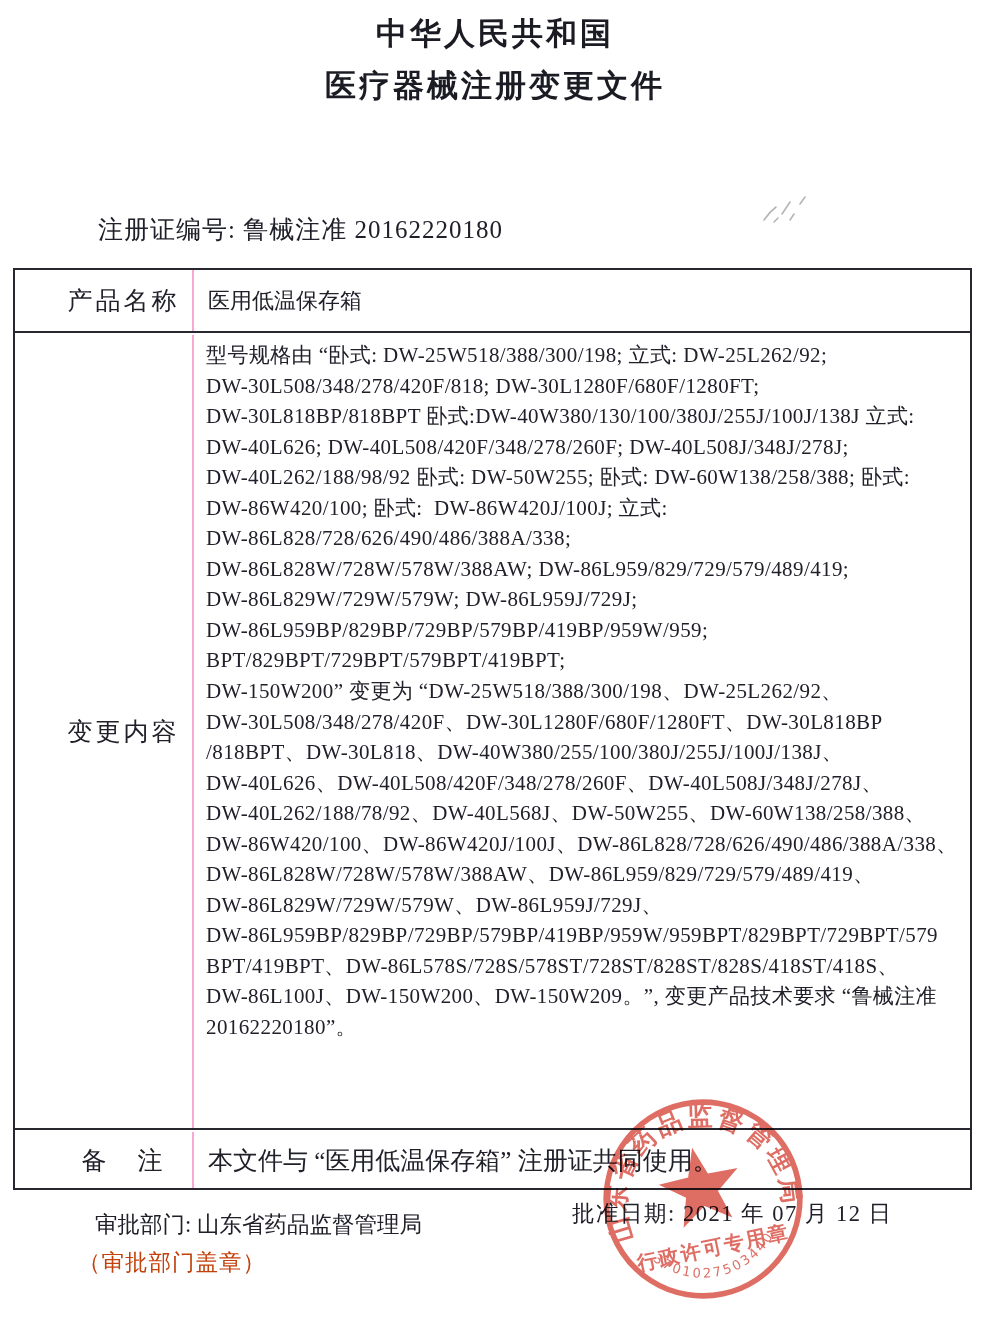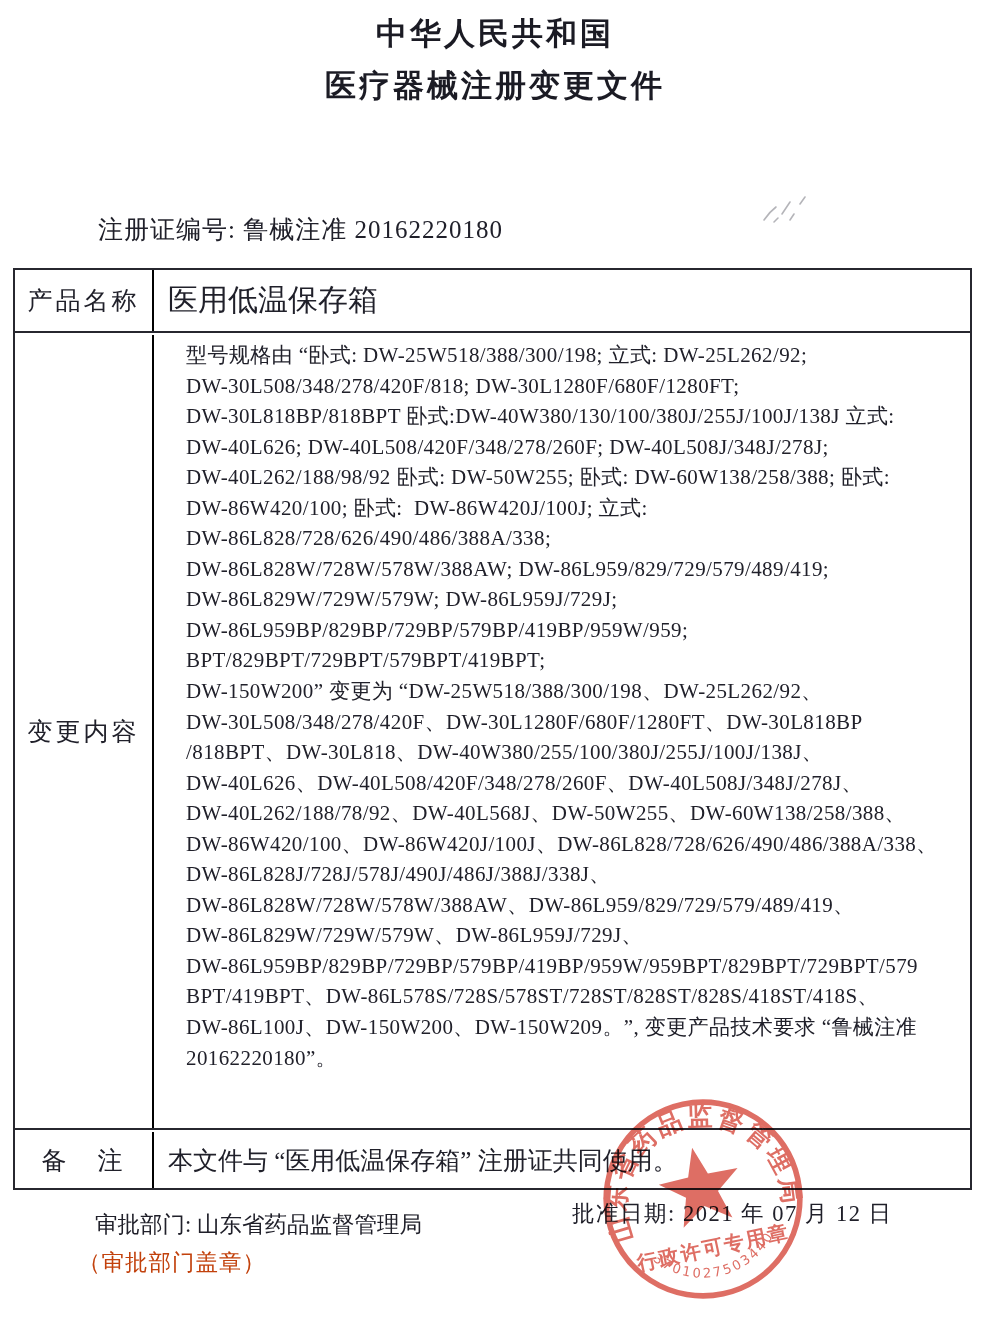--- a/index.html
+++ b/index.html
@@ -46,41 +46,41 @@
     position: absolute;
     left: 0; right: 0;
     display: flex;
   }
   .t-row-1 { top: 0; height: 63px; border-bottom: 2px solid #27272f; }
   .t-row-2 { top: 65px; height: 795px; border-bottom: 2px solid #27272f; }
   .t-row-3 { top: 862px; height: 56px; }
   .t-label {
     width: 139px;
     flex: 0 0 139px;
-    border-right: 2px solid #000000;
+    border-right: 2px solid #f9a8d4;
     display: flex;
     align-items: center;
     justify-content: center;
     font-size: 25px;
     letter-spacing: 3px;
     color: #20202a;
+    margin-left: 40px;
   }
   .t-value {
     flex: 1;
     display: flex;
     align-items: center;
     padding-left: 14px;
-    font-size: 30px;
+    font-size: 22px;
     color: #20202a;
   }
   .content-cell {
     flex: 1;
     padding: 5px 6px 0 12px;
     overflow: hidden;
-    margin-left: 20px;
   }
   .content-line {
     height: 30.55px;
     line-height: 30.55px;
     font-size: 21px;
     letter-spacing: 0.4px;
     white-space: pre;
     color: #20202a;
   }
   .footer-line {
@@ -154,21 +154,20 @@
         <div class="content-line">DW-86L828W/728W/578W/388AW; DW-86L959/829/729/579/489/419;</div>
         <div class="content-line">DW-86L829W/729W/579W; DW-86L959J/729J;</div>
         <div class="content-line">DW-86L959BP/829BP/729BP/579BP/419BP/959W/959;</div>
         <div class="content-line">BPT/829BPT/729BPT/579BPT/419BPT;</div>
         <div class="content-line">DW-150W200” 变更为 “DW-25W518/388/300/198、DW-25L262/92、</div>
         <div class="content-line">DW-30L508/348/278/420F、DW-30L1280F/680F/1280FT、DW-30L818BP</div>
         <div class="content-line">/818BPT、DW-30L818、DW-40W380/255/100/380J/255J/100J/138J、</div>
         <div class="content-line">DW-40L626、DW-40L508/420F/348/278/260F、DW-40L508J/348J/278J、</div>
         <div class="content-line">DW-40L262/188/78/92、DW-40L568J、DW-50W255、DW-60W138/258/388、</div>
         <div class="content-line">DW-86W420/100、DW-86W420J/100J、DW-86L828/728/626/490/486/388A/338、</div>
-        <div class="content-line">DW-86L828J/728J/578J/490J/486J/388J/338J、</div>
         <div class="content-line">DW-86L828W/728W/578W/388AW、DW-86L959/829/729/579/489/419、</div>
         <div class="content-line">DW-86L829W/729W/579W、DW-86L959J/729J、</div>
         <div class="content-line">DW-86L959BP/829BP/729BP/579BP/419BP/959W/959BPT/829BPT/729BPT/579</div>
         <div class="content-line">BPT/419BPT、DW-86L578S/728S/578ST/728ST/828ST/828S/418ST/418S、</div>
         <div class="content-line">DW-86L100J、DW-150W200、DW-150W209。”, 变更产品技术要求 “鲁械注准</div>
         <div class="content-line">20162220180”。</div>
       </div>
     </div>
 
     <div class="t-row t-row-3">

